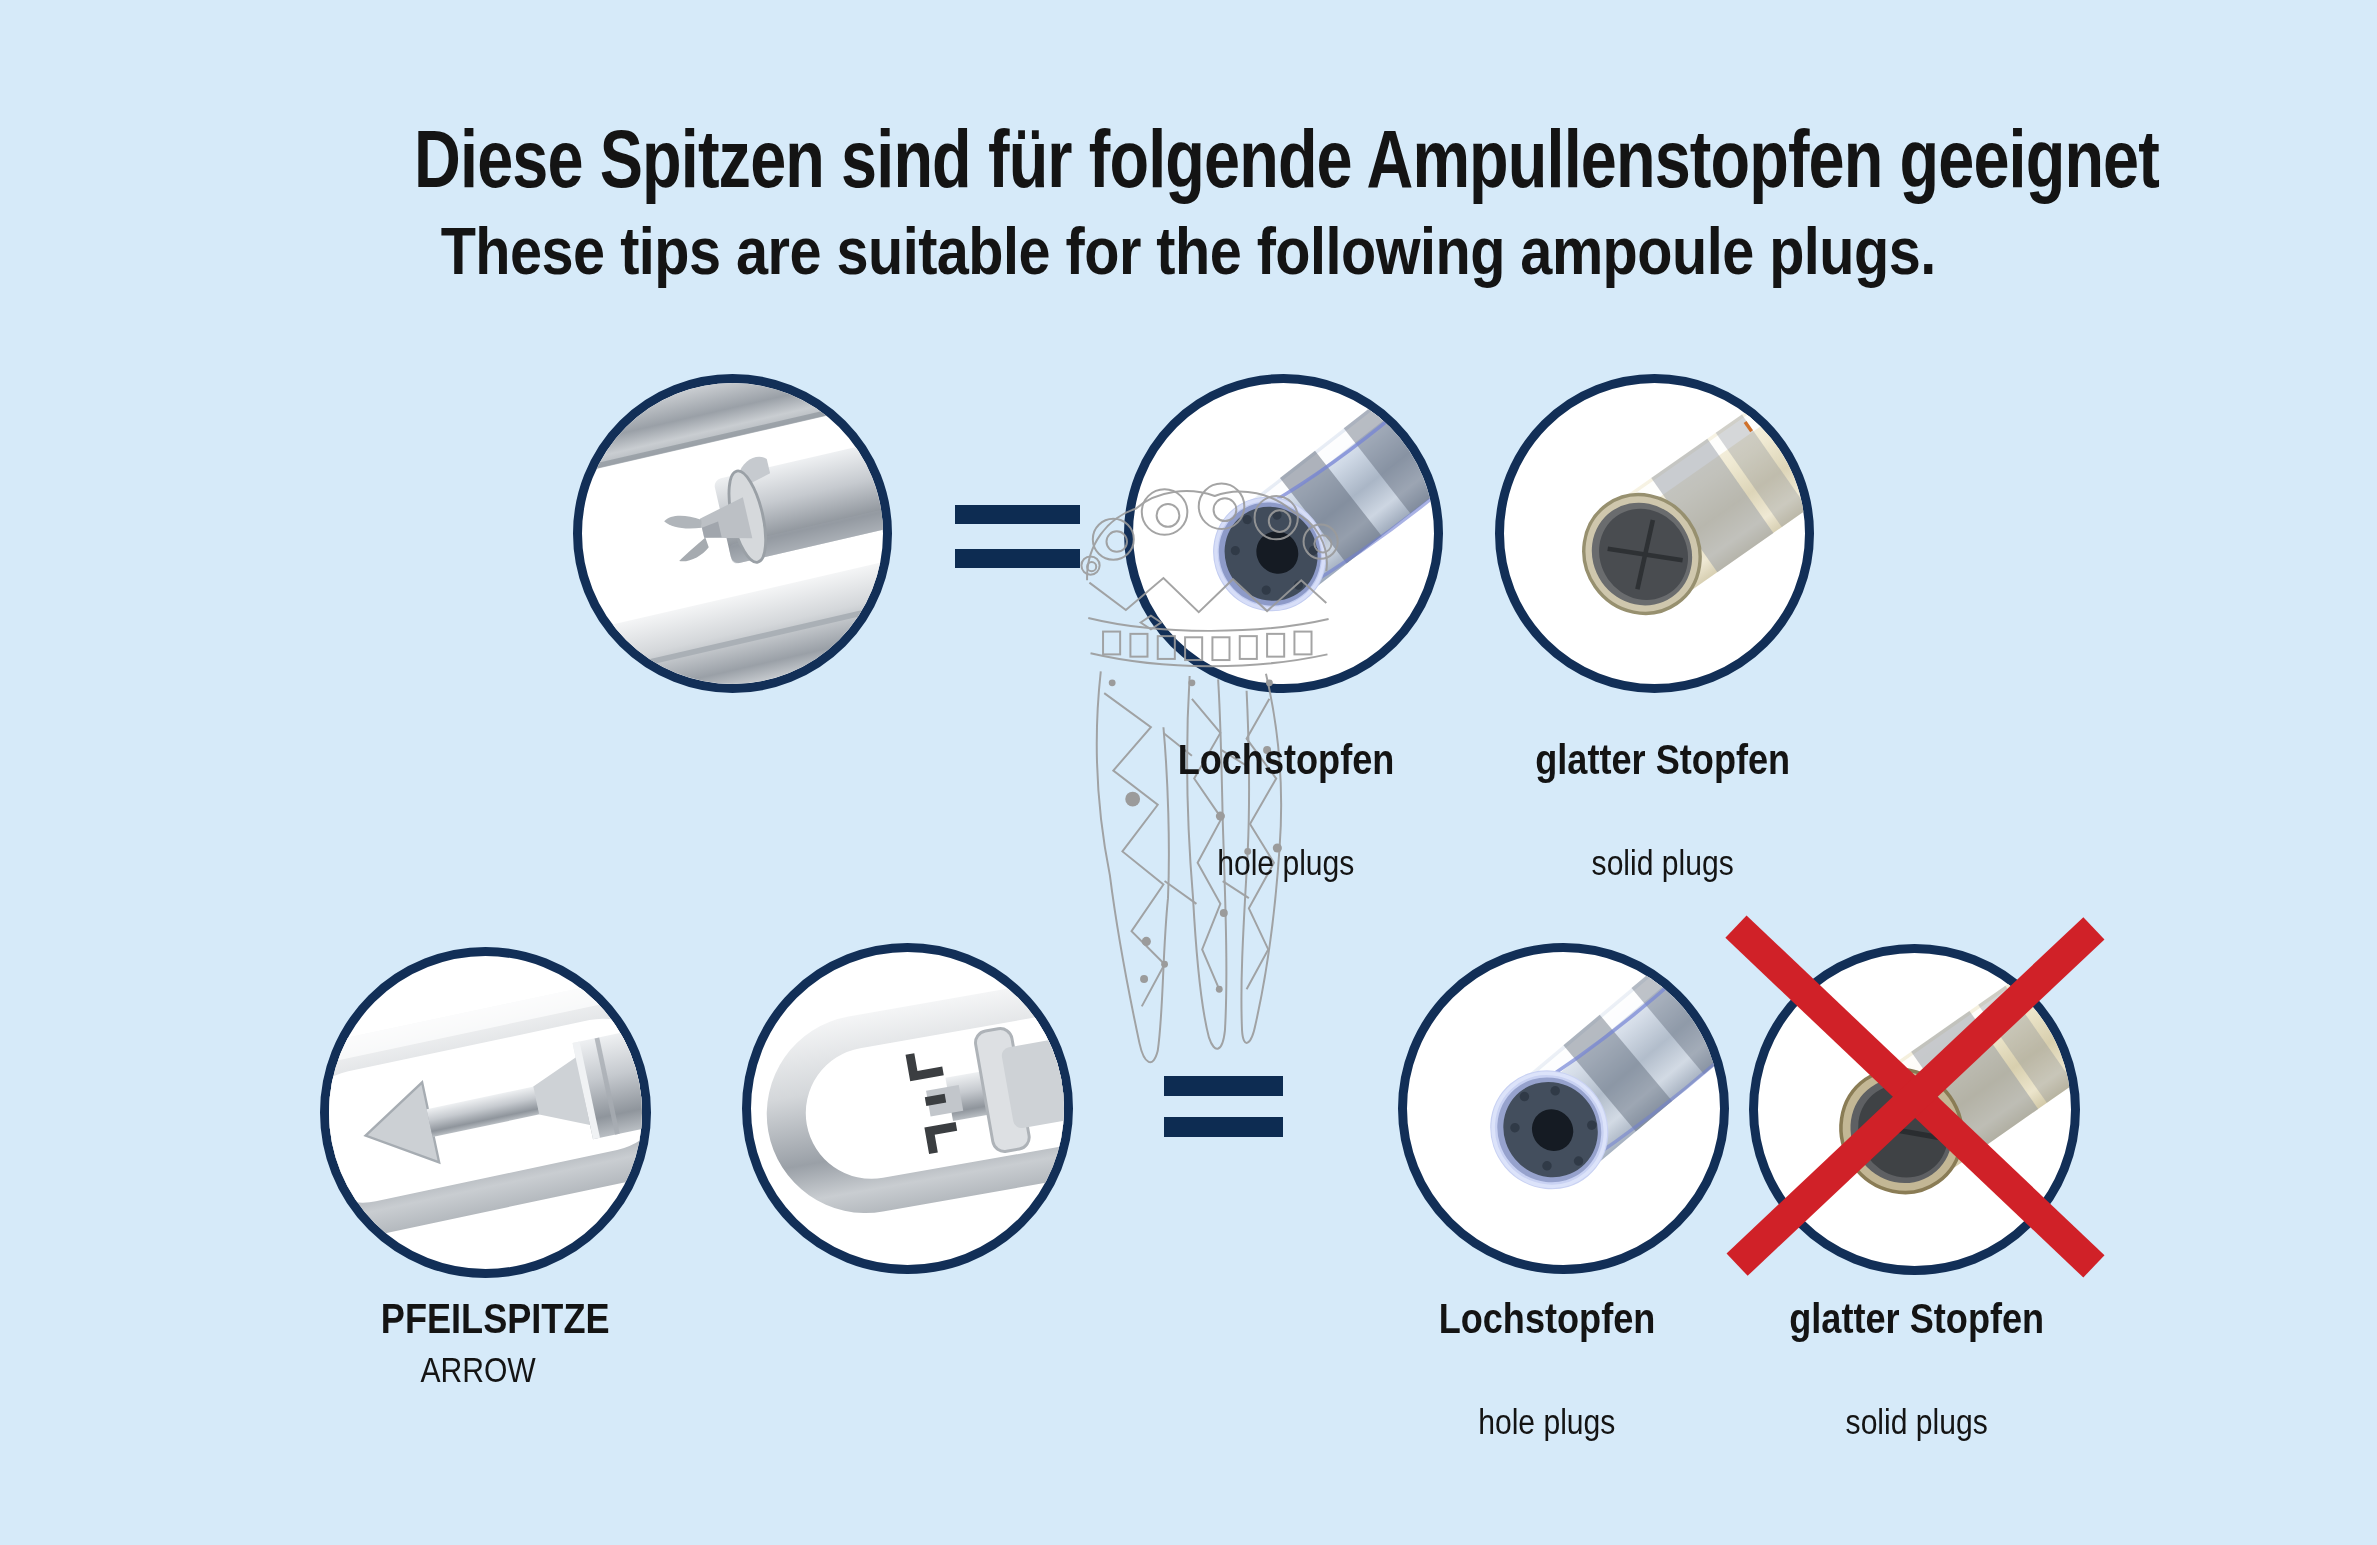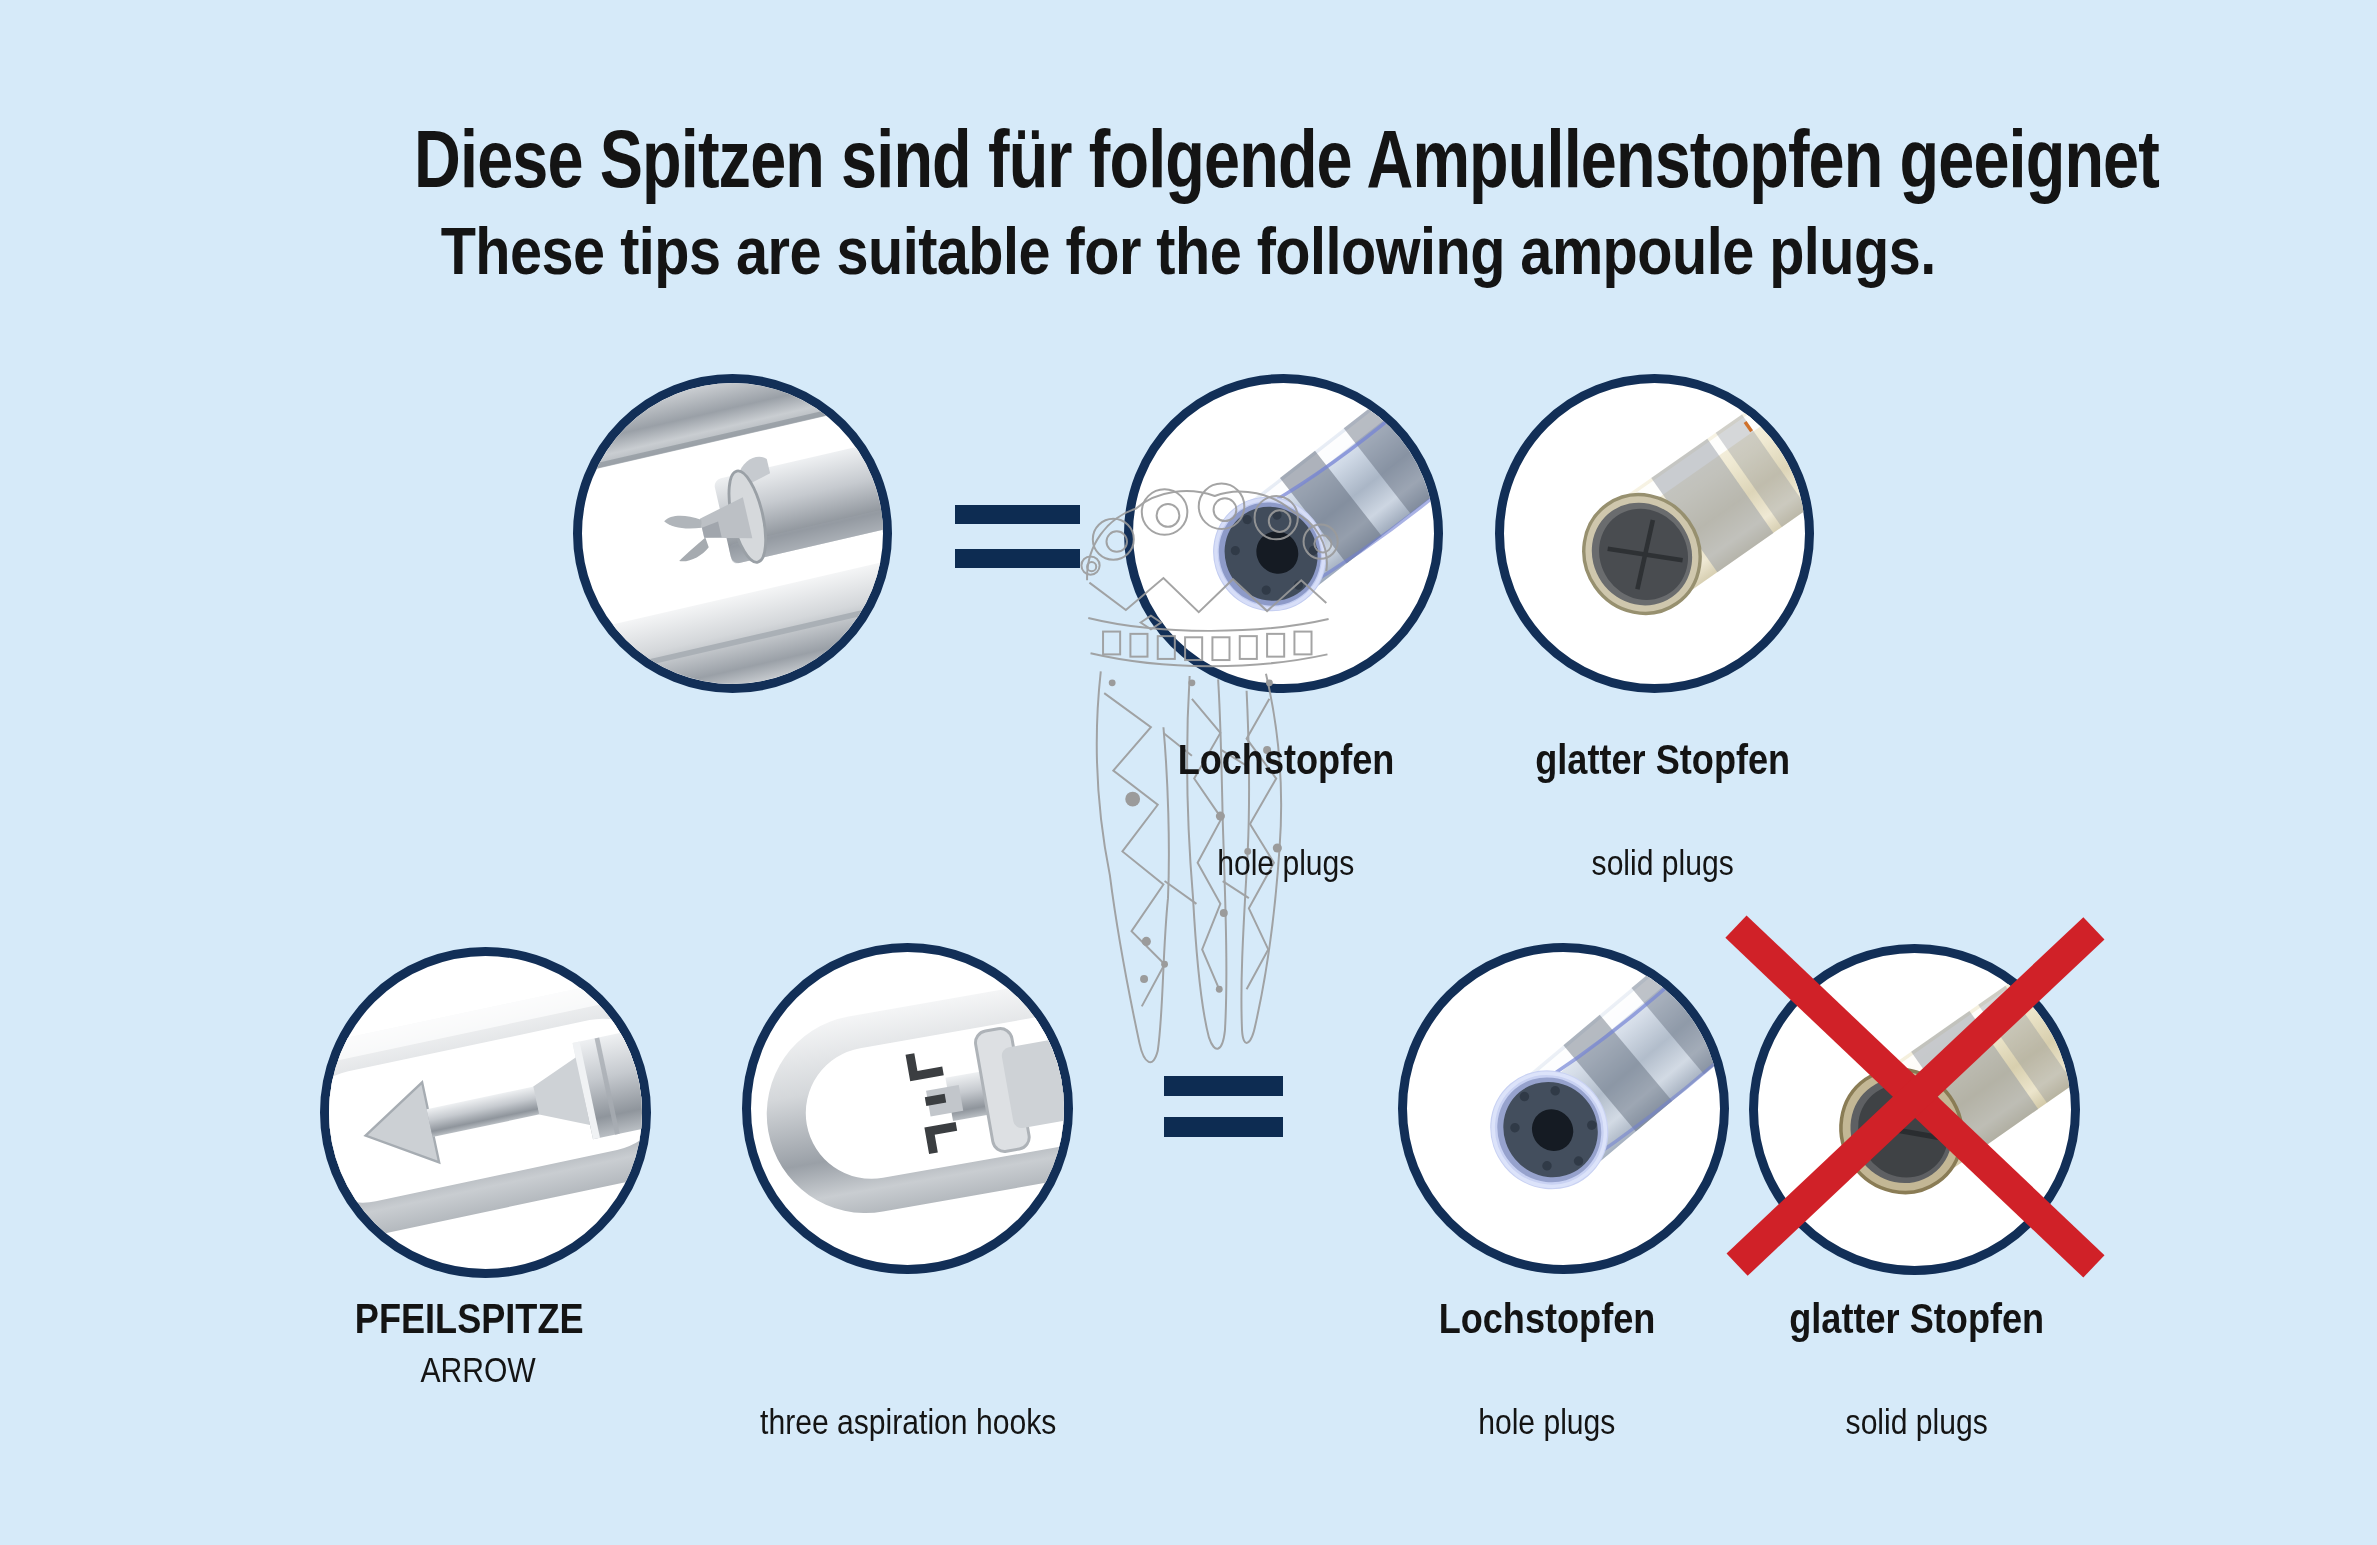--- a/index.html
+++ b/index.html
@@ -344,29 +344,26 @@
         <line x1="204" y1="262" x2="288" y2="346" stroke="#2a2d30" stroke-width="9"></line>
       </g>
     </svg>
   </div>
 
   <svg class="abs redx" style="left:1713px;top:897px;width:405px;height:399px;" viewBox="0 0 710 700">
     <line x1="40" y1="52" x2="668" y2="648" stroke="#d02128" stroke-width="54"></line>
     <line x1="668" y1="55" x2="42" y2="645" stroke="#d02128" stroke-width="54"></line>
   </svg>
 
-  <div class="abs ctr lbl lbl-de" style="left:298px;top:1296px;width:342px;">
+  <div class="abs ctr lbl lbl-de" style="left:324px;top:1296px;width:342px;">
     <span class="cond84">PFEILSPITZE</span>
   </div>
   <div class="abs ctr lbl lbl-en" style="left:307px;top:1324px;width:342px;">
     <span class="cond86">ARROW</span>
   </div>
-  <div class="abs ctr lbl lbl-en" style="left:652px;top:1376px;width:513px;">
-    <span class="cond86">three aspiration hooks</span>
-  </div>
   <div class="abs ctr lbl lbl-de" style="left:1376px;top:1296px;width:342px;">
     <span class="cond84">Lochstopfen</span>
   </div>
   <div class="abs ctr lbl lbl-en" style="left:1376px;top:1376px;width:342px;">
     <span class="cond86">hole plugs</span>
   </div>
   <div class="abs ctr lbl lbl-de" style="left:1746px;top:1296px;width:342px;">
     <span class="cond84">glatter Stopfen</span>
   </div>
   <div class="abs ctr lbl lbl-en" style="left:1746px;top:1376px;width:342px;">

